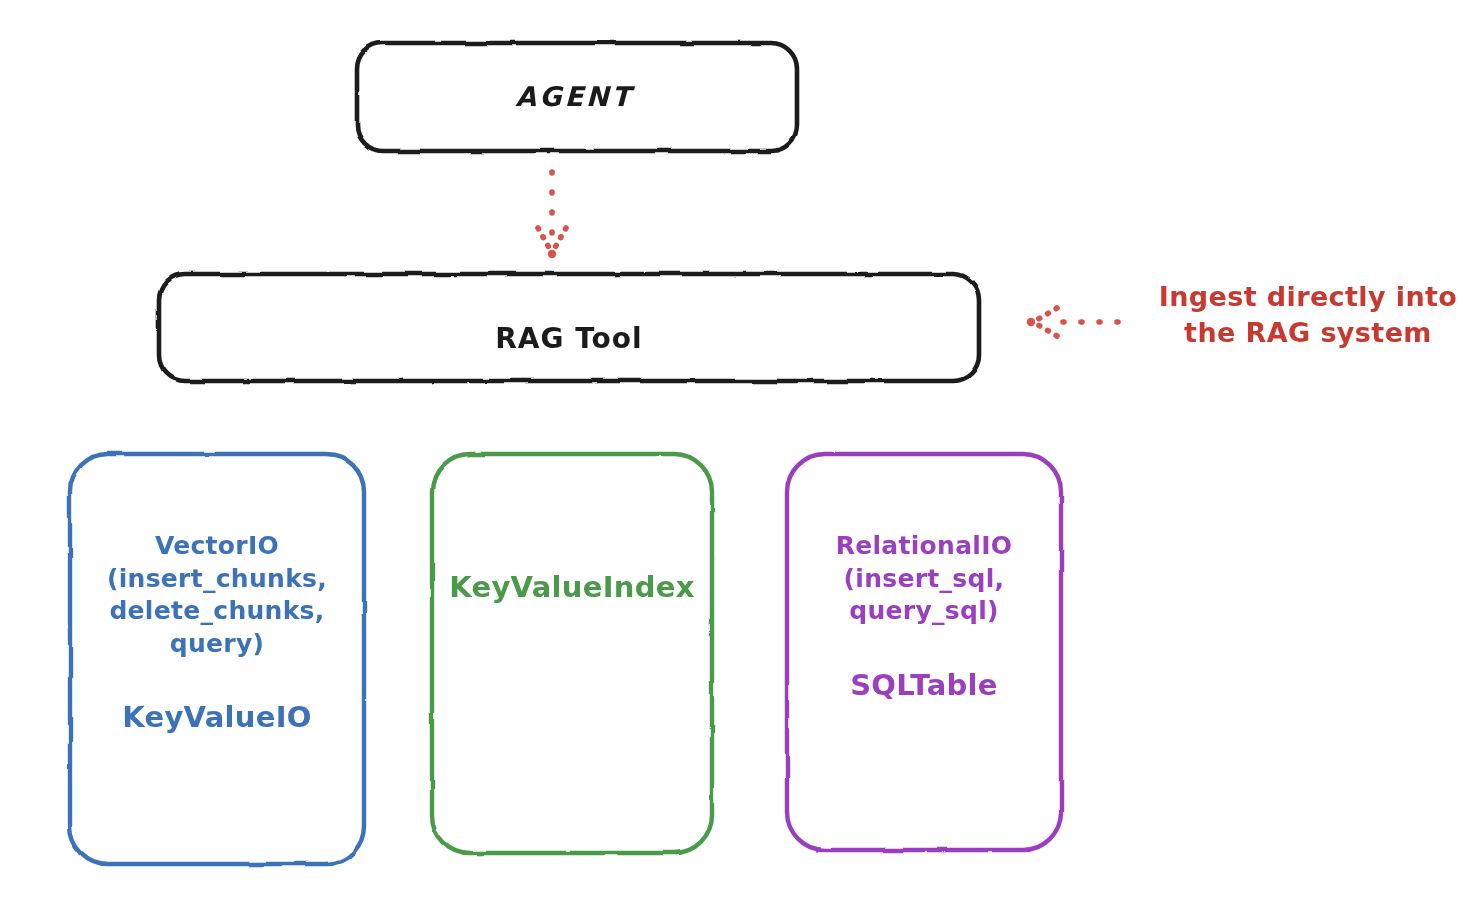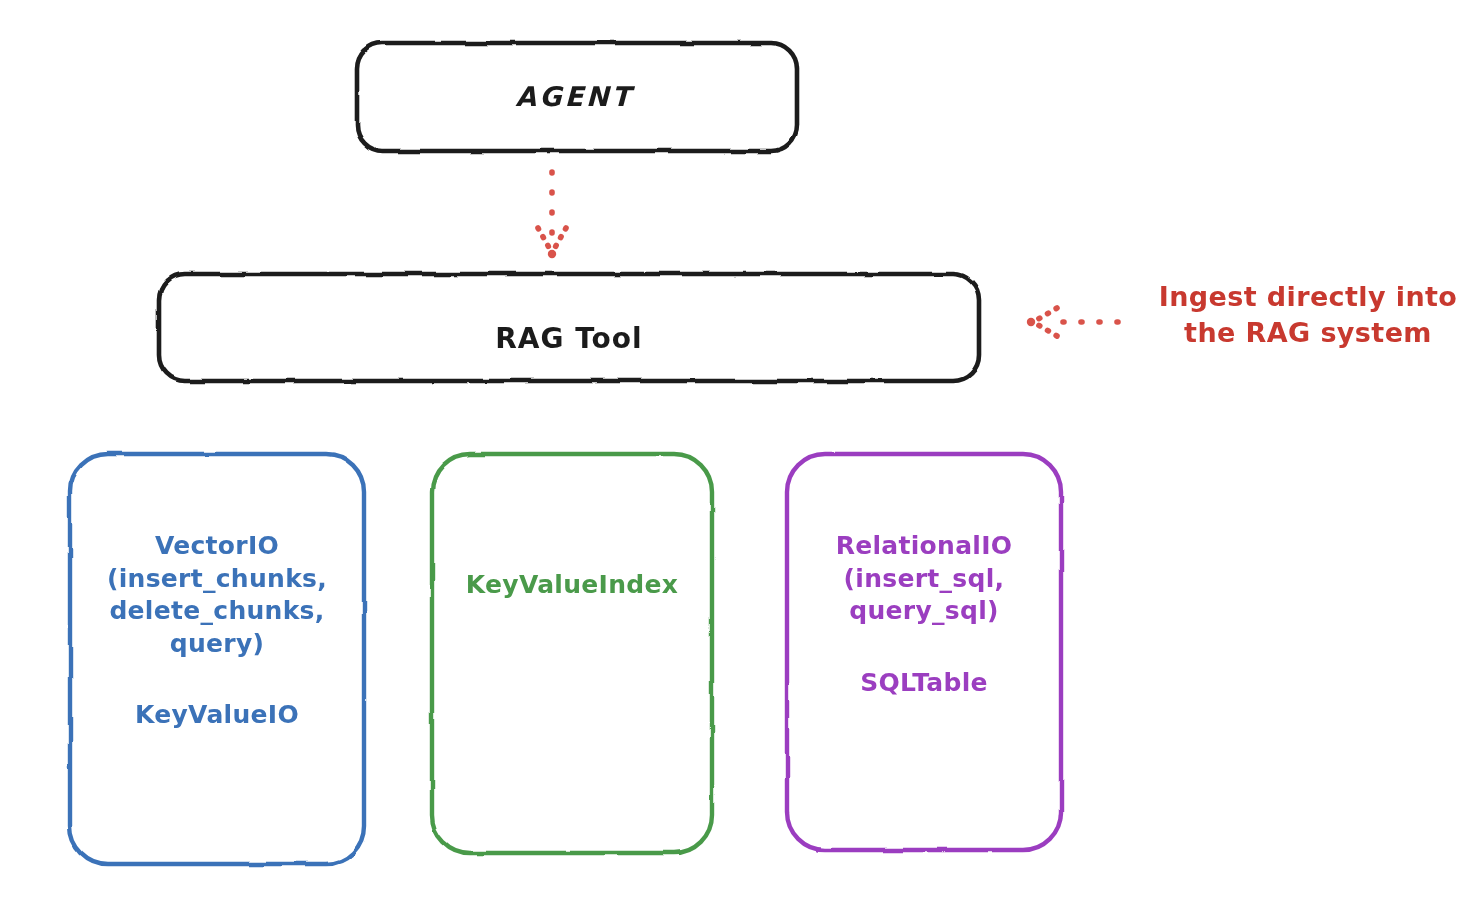--- a/index.html
+++ b/index.html
@@ -84,21 +84,21 @@
   }
   .leaf-api {
     font-size: 25px;
     font-weight: 600;
     line-height: 1.30;
     white-space: pre-line;
     letter-spacing: 0.3px;
   }
   .leaf-index {
     margin-top: 40px;
-    font-size: 25px;
+    font-size: 29px;
     font-weight: 600;
     letter-spacing: 0.3px;
   }
   #vector-io-node .leaf-api,
   #vector-io-node .leaf-index { color: #3b72b8; }
   #keyvalue-io-node .leaf-api,
   #keyvalue-io-node .leaf-index { color: #4a9a4a; }
   #relational-io-node .leaf-api,
   #relational-io-node .leaf-index { color: #9b3ec0; }
 

